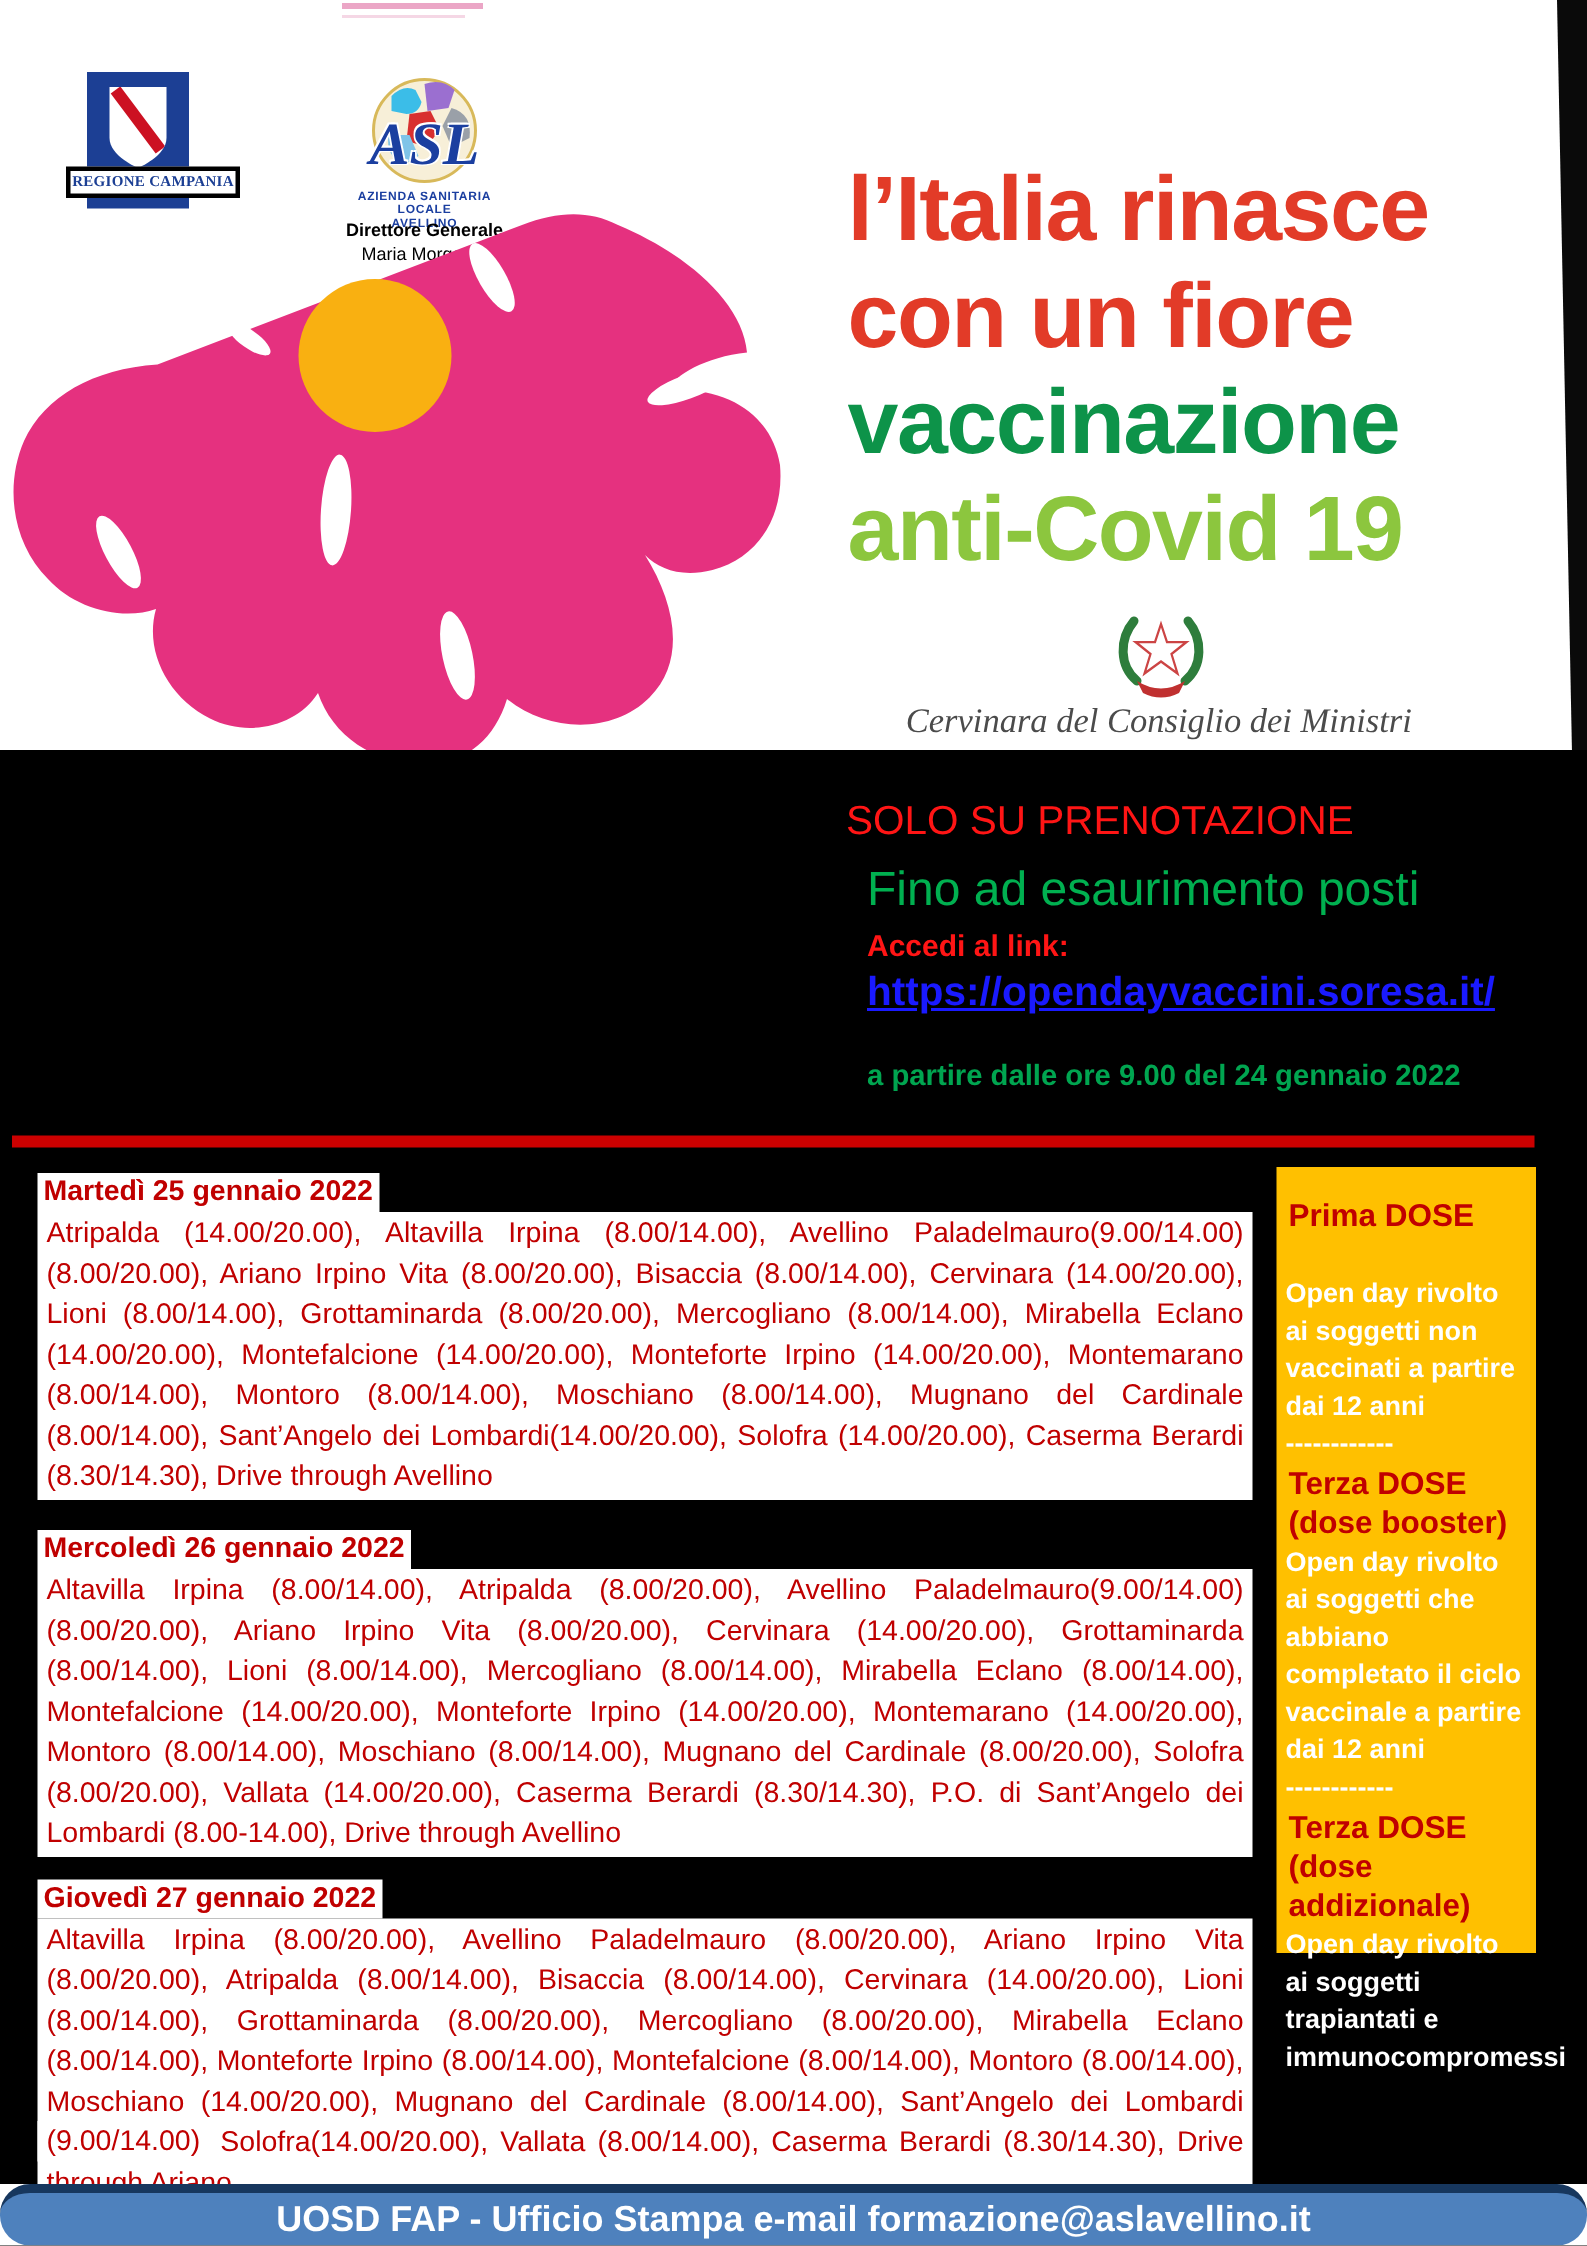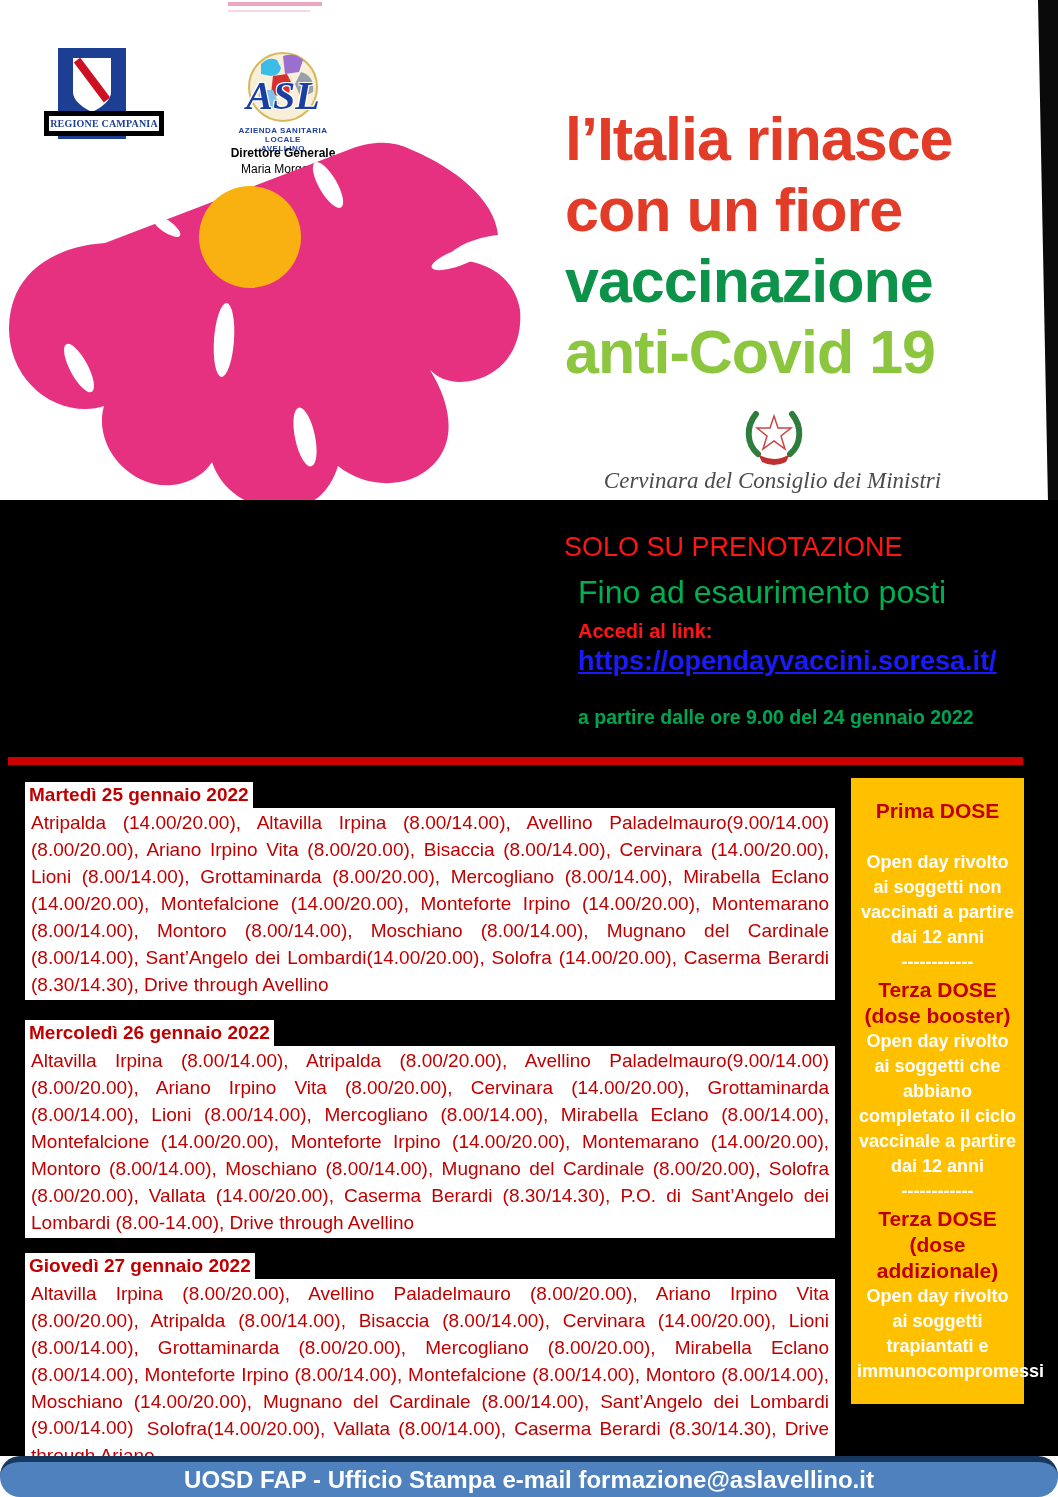--- a/index.html
+++ b/index.html
@@ -9,21 +9,21 @@
 
   
   #top-pink-bar{left:228px;top:2px;width:94px;height:4px;background:#eba6c6;}
   #top-pink-bar2{left:228px;top:10px;width:82px;height:2px;background:#f5d7e5;}
   #right-wedge{right:0;top:0;width:24px;height:502px;}
 
   
   #regione{left:57px;top:48px;width:110px;height:92px;}
   #regione .blue-rect{position:absolute;left:1px;top:0;width:68px;height:91px;background:#1c3f94;}
   #regione .label{position:absolute;left:-13px;top:63px;width:110px;height:15px;background:#fff;
-    border:5px solid #000000;color:#1c3f94;font-size:10px;font-weight:bold;
+    border:3px solid #000000;color:#1c3f94;font-size:10px;font-weight:bold;
     font-family:"Liberation Serif",serif;text-align:center;line-height:15px;letter-spacing:.2px;}
 
   
   #asl{left:228px;top:50px;width:110px;height:125px;text-align:center;}
   #asl .globe{position:relative;width:80px;height:74px;margin:0 auto;}
   #asl .asl-word{position:absolute;left:0;top:22px;width:80px;text-align:center;
     font-family:"Liberation Serif",serif;font-style:italic;font-weight:bold;font-size:40px;
     color:#1b3fa0;text-shadow:-1px -1px 0 #fff,1px -1px 0 #fff,-1px 1px 0 #fff,1px 1px 0 #fff;}
   #asl .l1{font-size:8px;font-weight:bold;color:#1b3fa0;letter-spacing:.5px;margin-top:2px;}
   #asl .l2{font-size:8px;font-weight:bold;color:#1b3fa0;letter-spacing:.5px;}
@@ -76,22 +76,22 @@
   #sec1-h{left:25px;top:782px;}
   #sec1-b{left:25px;top:808px;width:798px;}
   #sec2-h{left:25px;top:1020px;}
   #sec2-b{left:25px;top:1046px;width:798px;}
   #sec3-h{left:25px;top:1253px;}
   #sec3-b{left:25px;top:1279px;width:798px;}
   #sec3-tail{left:25px;top:1414px;background:#fff;color:#c00000;font-size:19px;
     line-height:27px;padding:0 6px;display:inline-block;}
 
   
-  #sidebar{left:851px;top:778px;width:173px;height:626px;background:#ffc000;
-    text-align:center;padding:0;}
+  #sidebar{left:851px;top:778px;width:173px;height:524px;background:#ffc000;
+    text-align:left;padding:0;}
   #sidebar .red-h{color:#c00000;font-weight:bold;font-size:21px;line-height:26px;
     margin:0 8px;}
   #sidebar .white-t{color:#ffffff;font-weight:bold;font-size:18px;line-height:25px;
     margin:0 6px;}
   #sb0{padding-top:20px;}
   #sb1{padding-top:26px;}
   #sb3{padding-top:2px;}
   #sb6{padding-top:2px;}
 
   

